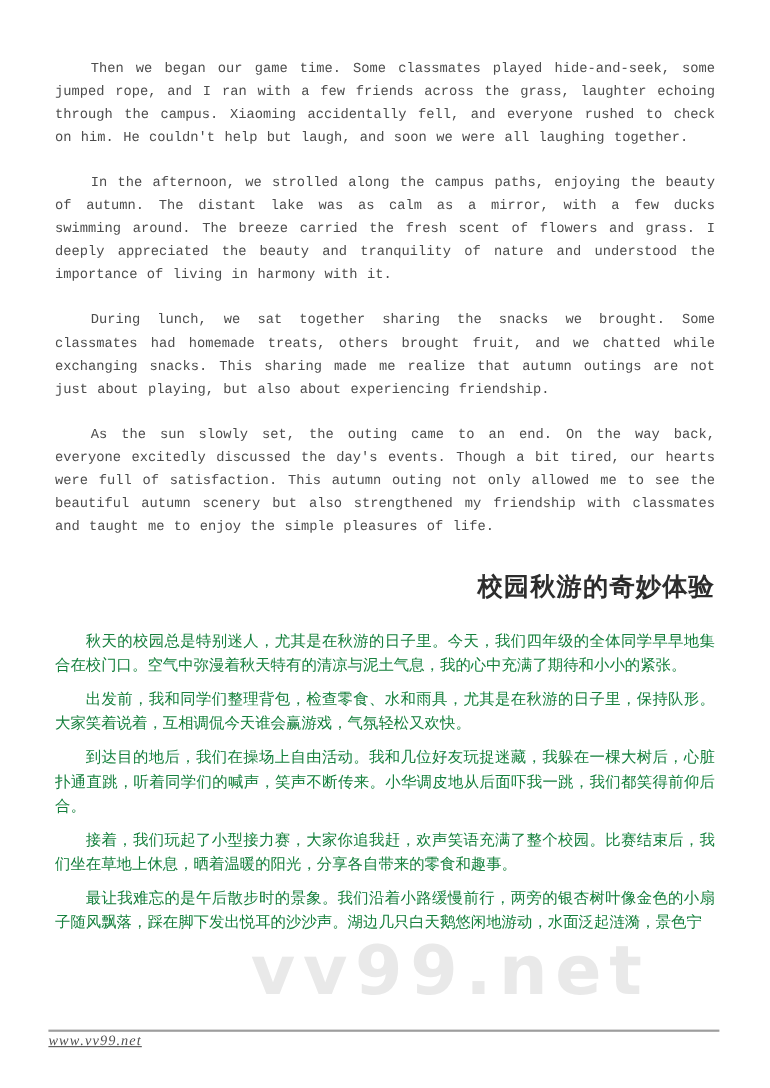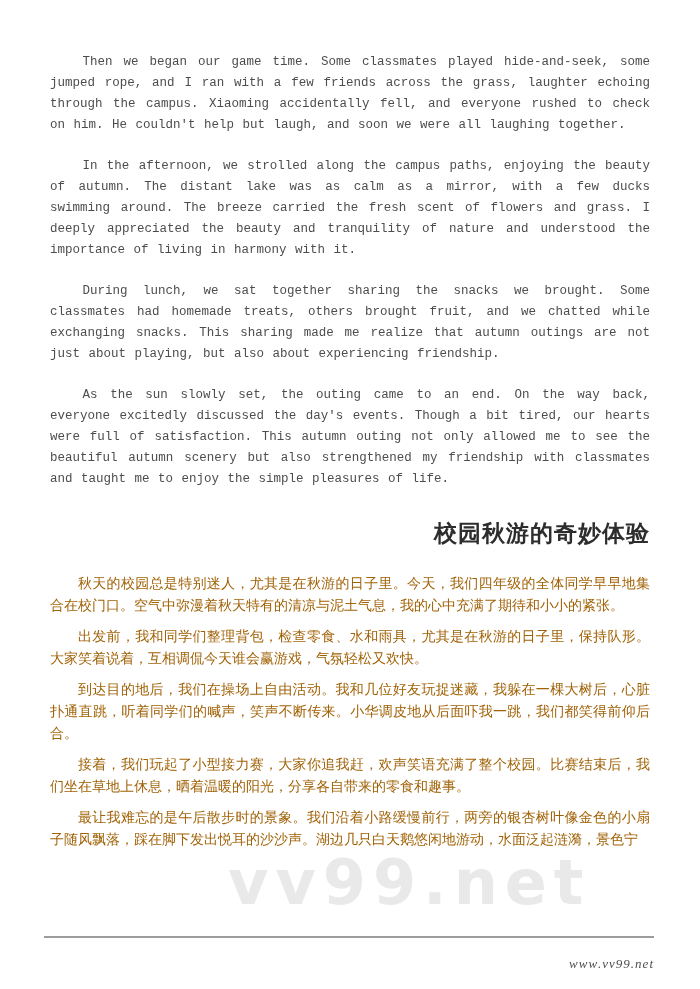--- a/index.html
+++ b/index.html
@@ -38,21 +38,21 @@
     font-weight: bold;
     color: #2d2d2d;
     text-align: right;
     letter-spacing: 1px;
     margin: 28px 0 24px 0;
   }
   .chinese-section p {
     font-family: "Liberation Serif", "DejaVu Serif", serif;
     font-size: 14px;
     line-height: 22px;
-    color: #a16207;
+    color: #15803d;
     text-align: justify;
     text-indent: 2em;
     margin: 0 0 9px 0;
   }
   .watermark {
     position: absolute;
     top: 846px;
     left: 228px;
     z-index: 0;
     font-family: "DejaVu Sans", sans-serif;
@@ -68,27 +68,27 @@
     left: 44px;
     right: 46px;
     top: 936px;
     z-index: 2;
   }
   .footer-rule {
     height: 2px;
     background: #9d9d9d;
   }
   .footer-url {
-    text-align: right;
     font-family: "Liberation Serif", "DejaVu Serif", serif;
     font-style: italic;
     font-size: 13px;
     color: #4f4f4f;
-    margin-top: 18px;
+    margin-top: 0;
     letter-spacing: 1px;
+    text-decoration: underline;
   }
 </style>
 </head>
 <body>
 
 <div class="page">
 
   <div class="watermark">vv99.net</div>
 
   <div class="content">

